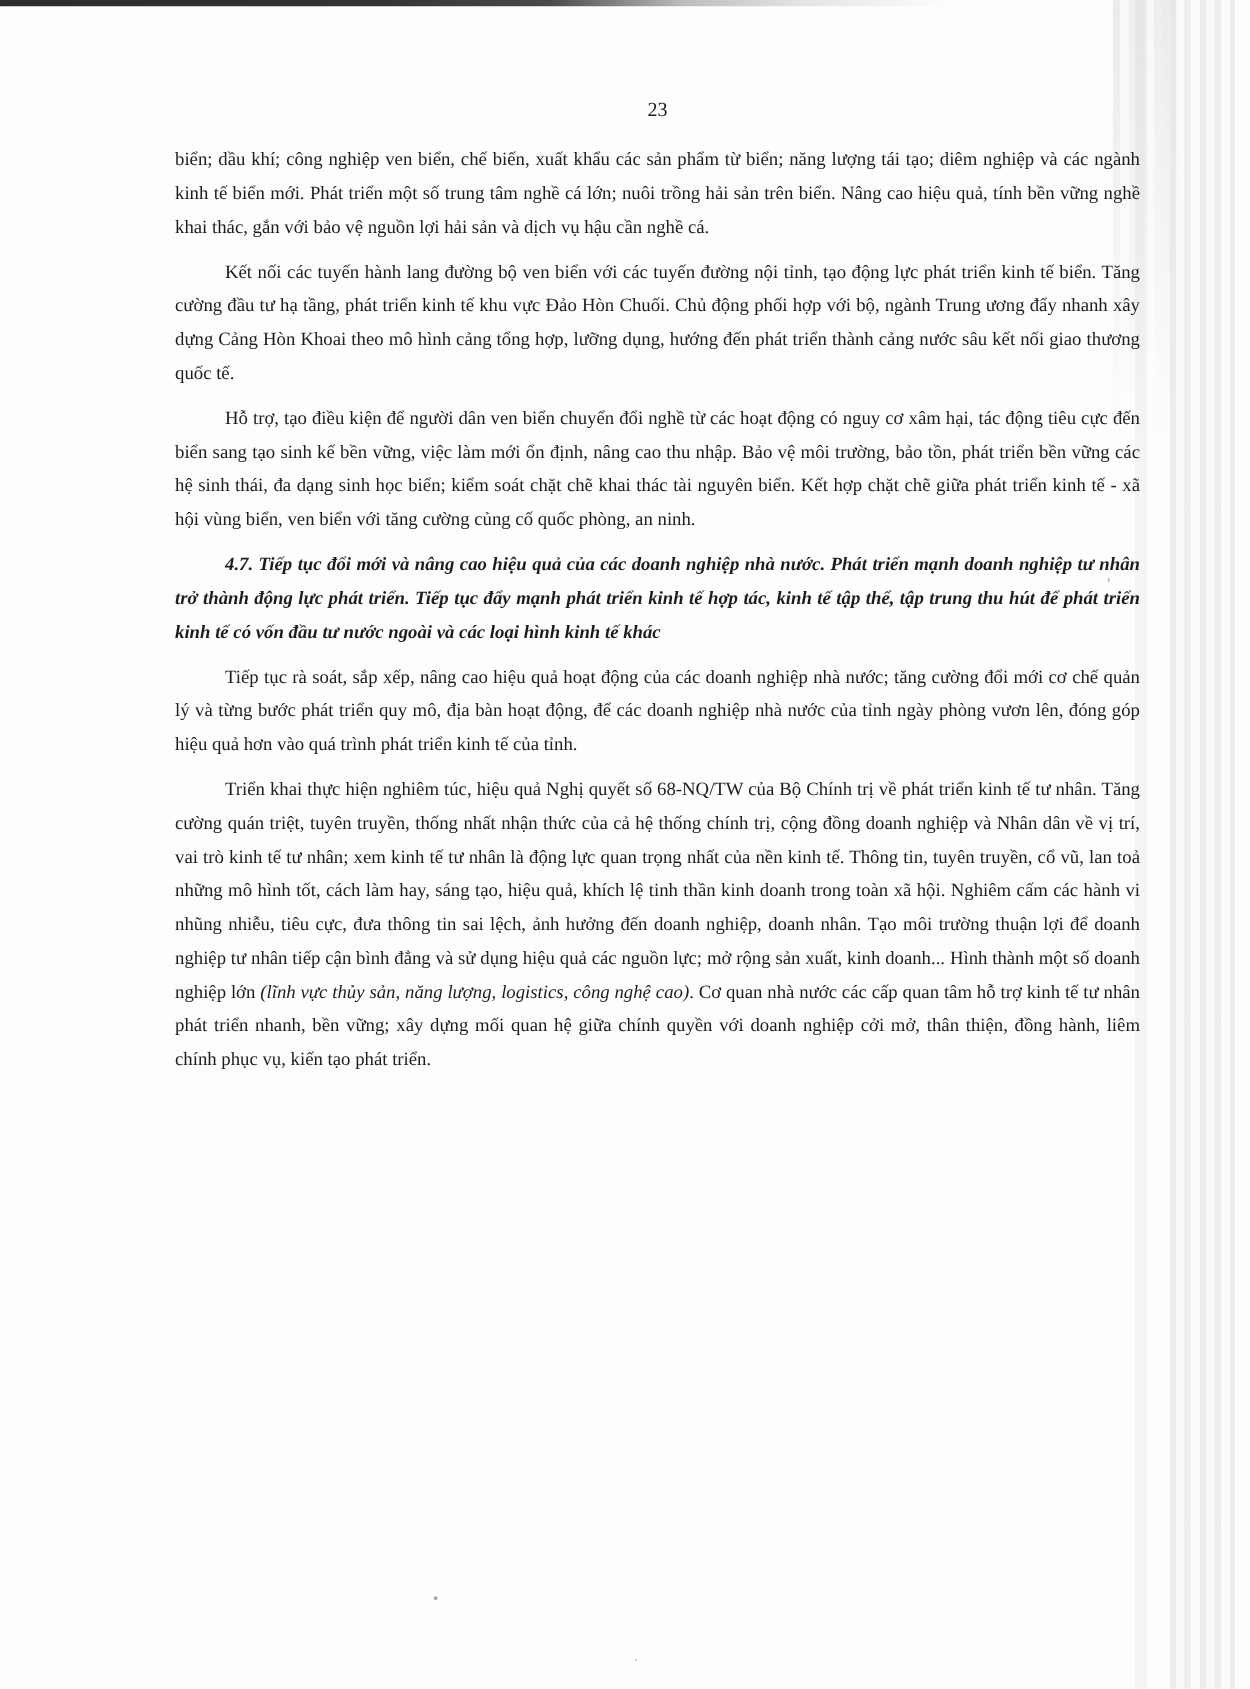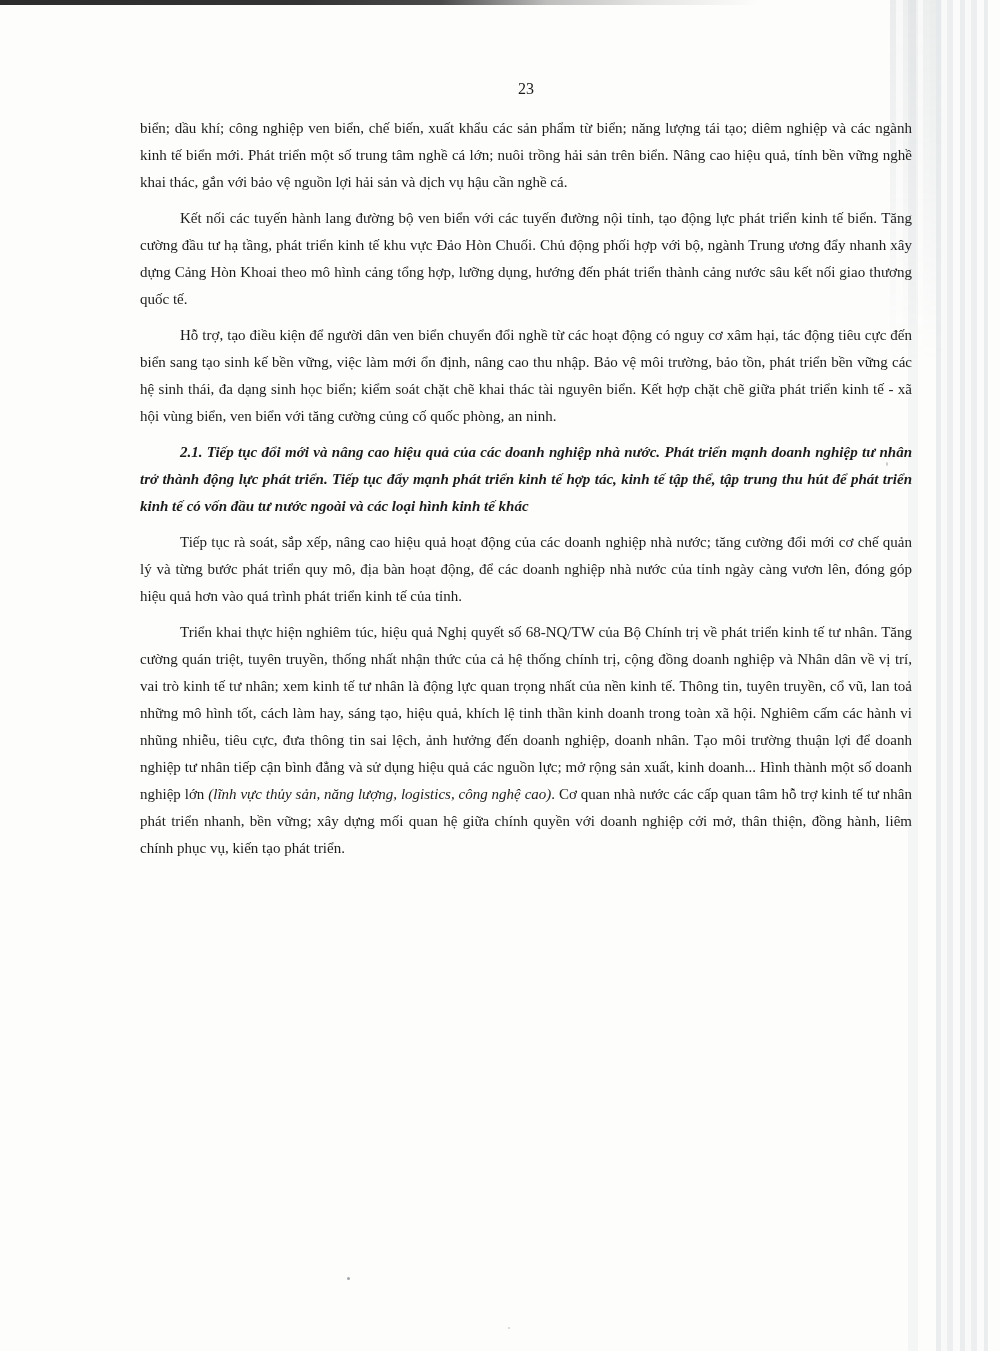--- a/index.html
+++ b/index.html
@@ -104,20 +104,20 @@
   <div class="content">
 
     <div class="page-number">23</div>
 
     <p class="body-par">biển; dầu khí; công nghiệp ven biển, chế biến, xuất khẩu các sản phẩm từ biển; năng lượng tái tạo; diêm nghiệp và các ngành kinh tế biển mới. Phát triển một số trung tâm nghề cá lớn; nuôi trồng hải sản trên biển. Nâng cao hiệu quả, tính bền vững nghề khai thác, gắn với bảo vệ nguồn lợi hải sản và dịch vụ hậu cần nghề cá.</p>
 
     <p class="body-par indent">Kết nối các tuyến hành lang đường bộ ven biển với các tuyến đường nội tỉnh, tạo động lực phát triển kinh tế biển. Tăng cường đầu tư hạ tầng, phát triển kinh tế khu vực Đảo Hòn Chuối. Chủ động phối hợp với bộ, ngành Trung ương đẩy nhanh xây dựng Cảng Hòn Khoai theo mô hình cảng tổng hợp, lưỡng dụng, hướng đến phát triển thành cảng nước sâu kết nối giao thương quốc tế.</p>
 
     <p class="body-par indent">Hỗ trợ, tạo điều kiện để người dân ven biển chuyển đổi nghề từ các hoạt động có nguy cơ xâm hại, tác động tiêu cực đến biển sang tạo sinh kế bền vững, việc làm mới ổn định, nâng cao thu nhập. Bảo vệ môi trường, bảo tồn, phát triển bền vững các hệ sinh thái, đa dạng sinh học biển; kiểm soát chặt chẽ khai thác tài nguyên biển. Kết hợp chặt chẽ giữa phát triển kinh tế - xã hội vùng biển, ven biển với tăng cường củng cố quốc phòng, an ninh.</p>
 
-    <p class="body-par indent heading">2.1. Tiếp tục đổi mới và nâng cao hiệu quả của các doanh nghiệp nhà nước. Phát triển mạnh doanh nghiệp tư nhân trở thành động lực phát triển. Tiếp tục đẩy mạnh phát triển kinh tế hợp tác, kinh tế tập thể, tập trung thu hút để phát triển kinh tế có vốn đầu tư nước ngoài và các loại hình kinh tế khác</p>
+    <p class="body-par indent heading">4.7. Tiếp tục đổi mới và nâng cao hiệu quả của các doanh nghiệp nhà nước. Phát triển mạnh doanh nghiệp tư nhân trở thành động lực phát triển. Tiếp tục đẩy mạnh phát triển kinh tế hợp tác, kinh tế tập thể, tập trung thu hút để phát triển kinh tế có vốn đầu tư nước ngoài và các loại hình kinh tế khác</p>
 
-    <p class="body-par indent">Tiếp tục rà soát, sắp xếp, nâng cao hiệu quả hoạt động của các doanh nghiệp nhà nước; tăng cường đổi mới cơ chế quản lý và từng bước phát triển quy mô, địa bàn hoạt động, để các doanh nghiệp nhà nước của tỉnh ngày càng vươn lên, đóng góp hiệu quả hơn vào quá trình phát triển kinh tế của tỉnh.</p>
+    <p class="body-par indent">Tiếp tục rà soát, sắp xếp, nâng cao hiệu quả hoạt động của các doanh nghiệp nhà nước; tăng cường đổi mới cơ chế quản lý và từng bước phát triển quy mô, địa bàn hoạt động, để các doanh nghiệp nhà nước của tỉnh ngày phòng vươn lên, đóng góp hiệu quả hơn vào quá trình phát triển kinh tế của tỉnh.</p>
 
     <p class="body-par indent"><span>Triển khai thực hiện nghiêm túc, hiệu quả Nghị quyết số 68-NQ/TW của Bộ Chính trị về phát triển kinh tế tư nhân. Tăng cường quán triệt, tuyên truyền, thống nhất nhận thức của cả hệ thống chính trị, cộng đồng doanh nghiệp và Nhân dân về vị trí, vai trò kinh tế tư nhân; xem kinh tế tư nhân là động lực quan trọng nhất của nền kinh tế. Thông tin, tuyên truyền, cổ vũ, lan toả những mô hình tốt, cách làm hay, sáng tạo, hiệu quả, khích lệ tinh thần kinh doanh trong toàn xã hội. Nghiêm cấm các hành vi nhũng nhiễu, tiêu cực, đưa thông tin sai lệch, ảnh hưởng đến doanh nghiệp, doanh nhân. Tạo môi trường thuận lợi để doanh nghiệp tư nhân tiếp cận bình đẳng và sử dụng hiệu quả các nguồn lực; mở rộng sản xuất, kinh doanh... Hình thành một số doanh nghiệp lớn </span><span class="inline-italic">(lĩnh vực thủy sản, năng lượng, logistics, công nghệ cao)</span><span>. Cơ quan nhà nước các cấp quan tâm hỗ trợ kinh tế tư nhân phát triển nhanh, bền vững; xây dựng mối quan hệ giữa chính quyền với doanh nghiệp cởi mở, thân thiện, đồng hành, liêm chính phục vụ, kiến tạo phát triển.</span></p>
 
   </div>
 </div>
 
 </body></html>

